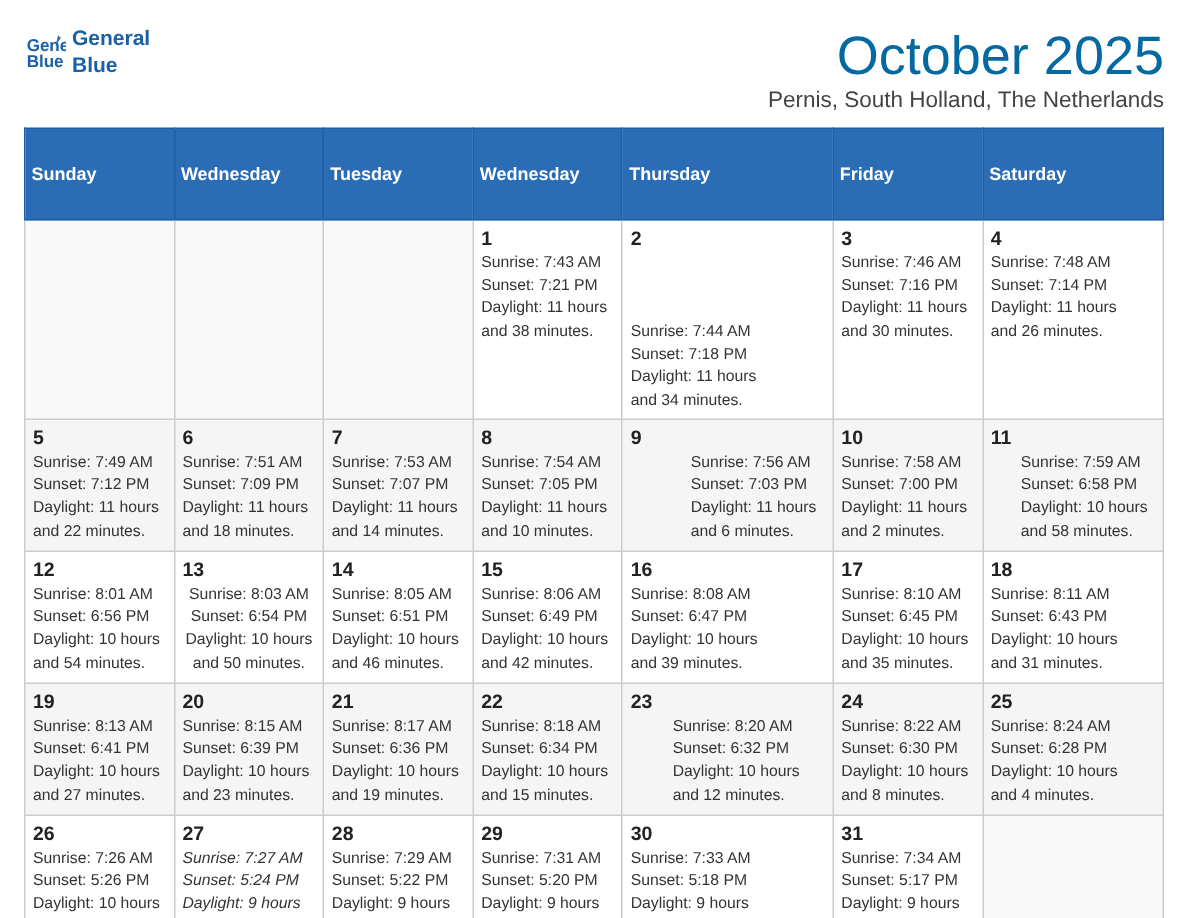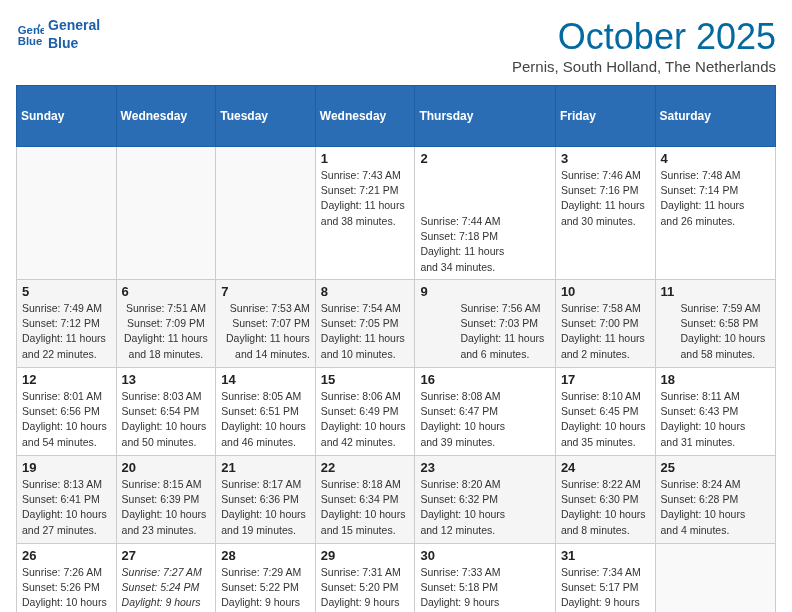--- a/index.html
+++ b/index.html
@@ -149,28 +149,28 @@
       <tr>
         <td>
           <span class="day-num">5</span>
           <div class="day-info" style="white-space: pre-line;">Sunrise: 7:49 AM
 Sunset: 7:12 PM
 Daylight: 11 hours
 and 22 minutes.</div>
         </td>
         <td>
           <span class="day-num">6</span>
-          <div class="day-info" style="white-space: pre-line; text-align: center;">Sunrise: 7:51 AM
+          <div class="day-info" style="white-space: pre-line;">Sunrise: 7:51 AM
 Sunset: 7:09 PM
 Daylight: 11 hours
 and 18 minutes.</div>
         </td>
         <td>
           <span class="day-num">7</span>
-          <div class="day-info" style="white-space: pre-line; text-align: right;">Sunrise: 7:53 AM
+          <div class="day-info" style="white-space: pre-line;">Sunrise: 7:53 AM
 Sunset: 7:07 PM
 Daylight: 11 hours
 and 14 minutes.</div>
         </td>
         <td>
           <span class="day-num">8</span>
           <div class="day-info" style="white-space: pre-line;">Sunrise: 7:54 AM
 Sunset: 7:05 PM
 Daylight: 11 hours
 and 10 minutes.</div>
@@ -200,21 +200,21 @@
       <tr>
         <td>
           <span class="day-num">12</span>
           <div class="day-info" style="white-space: pre-line;">Sunrise: 8:01 AM
 Sunset: 6:56 PM
 Daylight: 10 hours
 and 54 minutes.</div>
         </td>
         <td>
           <span class="day-num">13</span>
-          <div class="day-info" style="white-space: pre-line;">Sunrise: 8:03 AM
+          <div class="day-info" style="white-space: pre-line; text-align: center;">Sunrise: 8:03 AM
 Sunset: 6:54 PM
 Daylight: 10 hours
 and 50 minutes.</div>
         </td>
         <td>
           <span class="day-num">14</span>
           <div class="day-info" style="white-space: pre-line;">Sunrise: 8:05 AM
 Sunset: 6:51 PM
 Daylight: 10 hours
 and 46 minutes.</div>
@@ -272,21 +272,21 @@
         </td>
         <td>
           <span class="day-num">22</span>
           <div class="day-info" style="white-space: pre-line;">Sunrise: 8:18 AM
 Sunset: 6:34 PM
 Daylight: 10 hours
 and 15 minutes.</div>
         </td>
         <td>
           <span class="day-num">23</span>
-          <div class="day-info" style="white-space: pre-line;">Sunrise: 8:20 AM
+          <div class="day-info" style="white-space: pre-line; margin-left: 28px;">Sunrise: 8:20 AM
 Sunset: 6:32 PM
 Daylight: 10 hours
 and 12 minutes.</div>
         </td>
         <td>
           <span class="day-num">24</span>
           <div class="day-info" style="white-space: pre-line;">Sunrise: 8:22 AM
 Sunset: 6:30 PM
 Daylight: 10 hours
 and 8 minutes.</div>

